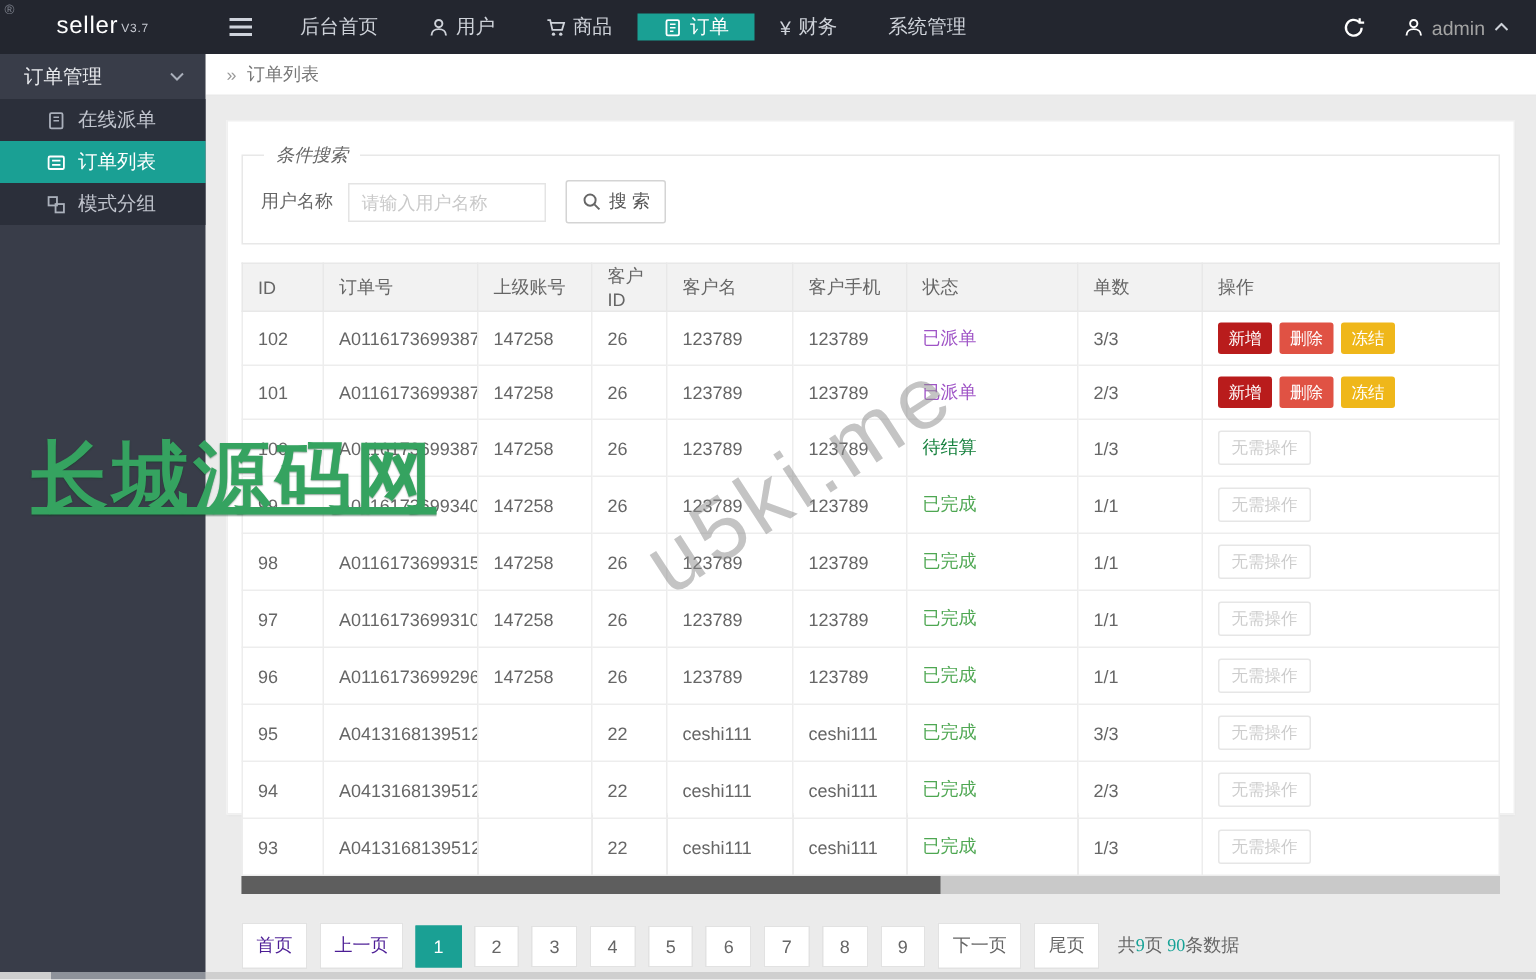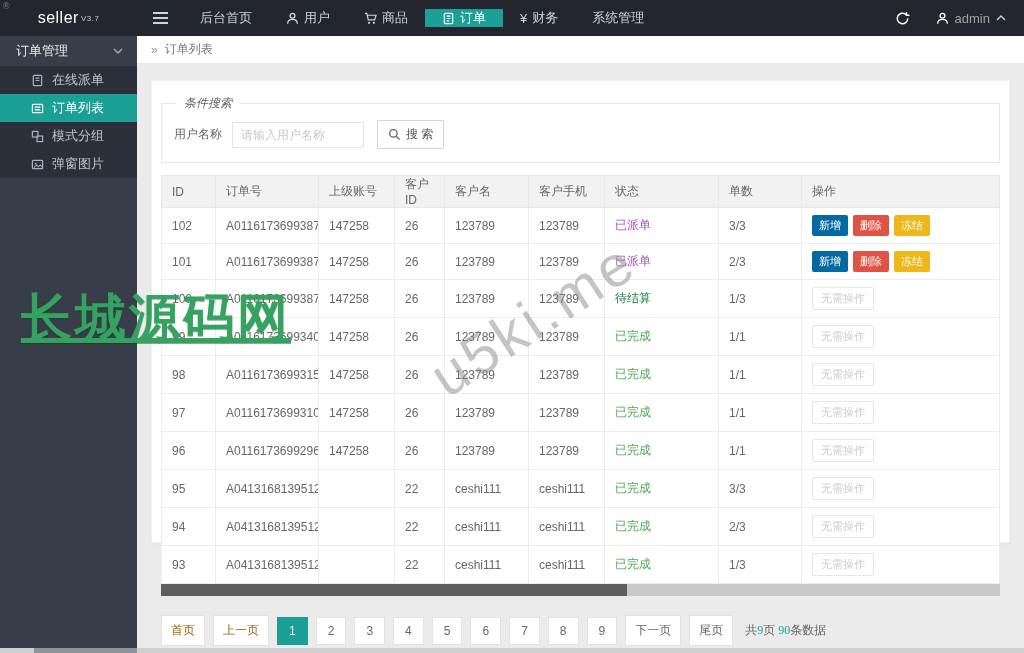--- a/index.html
+++ b/index.html
@@ -91,40 +91,40 @@
     height:28px; padding:0 10px; color:#666;
   }
   .orders td { border:1px solid #ededed; padding:7px 10px; height:27px; background:#fff; white-space:nowrap; overflow:hidden; }
   .status-dispatched { color:#9F54C6; }
   .status-pending   { color:#15803d; }
   .status-done      { color:#4EA752; }
   .btn {
     display:inline-block; padding:3px 7px; border-radius:2px; color:#fff;
     font-size:11px; margin-right:5px; cursor:pointer;
   }
-  .btn-add    { background:#0369a1;font-family:Liberation Mono, monospace; }
+  .btn-add    { background:#b91c1c;font-family:Liberation Mono, monospace; }
   .btn-del    { background:#E05244; }
   .btn-freeze { background:#EFB71A; }
   .btn-none {
     display:inline-block; padding:3px 8px; border:1px solid #e6e6e6; border-radius:2px;
     color:#ccc; font-size:11px; background:#fff;
   }
 
   
   .hscroll { height:12px; background:#c9c9c9; position:relative; }
   .hscroll .thumb { position:absolute; left:0; top:0; height:100%; width:55.5%; background:#5E5E5E; cursor:grab; }
 
   
   .pager { margin-top:19px; display:flex; align-items:center; gap:8px; font-size:12px; color:#666; }
   .page-btn {
     display:inline-block; padding:6px 9px; min-width:10px; text-align:center;
     border:1px solid #e2e2e2; background:#fff; color:#666; cursor:pointer; text-decoration:none;
   }
   .page-btn.num { padding:6px 11px; }
-  .page-btn.disabled { color:#a16207; cursor:default; }
+  .page-btn.disabled { color:#4c1d95; cursor:default; }
   .page-btn.active { background:#1AA094; border-color:#1AA094; color:#fff; }
   .pager-summary { margin-left:4px; color:#666;font-family:Liberation Serif, serif; }
   .pager-summary .hl { color:#16A296; }
 
   
   .wm-left {
     position:absolute; left:21px; top:284px; z-index:50;
     font-size:51px; font-weight:bold; color:#35A360; letter-spacing:3px;
     text-shadow:0 1px 1px rgba(10,60,30,.45); pointer-events:none;text-decoration:underline;
   }
@@ -248,30 +248,20 @@
     <span>订单列表</span>
   </div>
   <div class="side-item">
     <span class="icn">
       <svg width="13" height="13" viewBox="0 0 14 14">
           <rect x="1.5" y="1.5" width="6" height="6" fill="none" stroke="currentColor" stroke-width="1.3"></rect>
           <rect x="6.5" y="6.5" width="6" height="6" fill="none" stroke="currentColor" stroke-width="1.3"></rect>
         </svg>
     </span>
     <span>模式分组</span>
-  </div>
-  <div class="side-item">
-    <span class="icn">
-      <svg width="13" height="13" viewBox="0 0 14 14">
-          <rect x="1.5" y="2.5" width="11" height="9" rx="1" fill="none" stroke="currentColor" stroke-width="1.3"></rect>
-          <circle cx="5" cy="6" r="1" fill="currentColor"></circle>
-          <path d="M3 10.5l3-3 2 2 2-2 2 2" fill="none" stroke="currentColor" stroke-width="1.1"></path>
-        </svg>
-    </span>
-    <span>弹窗图片</span>
   </div>
 </div>
 
 <div class="main">
   <div class="breadcrumb">
     <span>»</span>
     <span class="bc-title">订单列表</span>
   </div>
 
   <div class="card">

